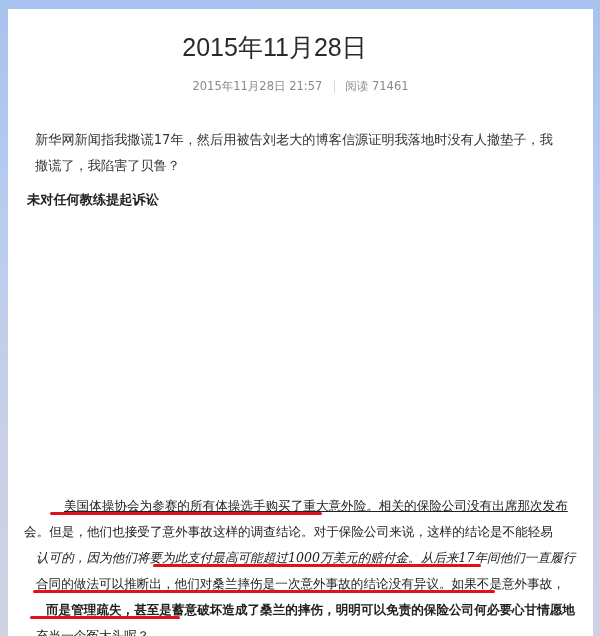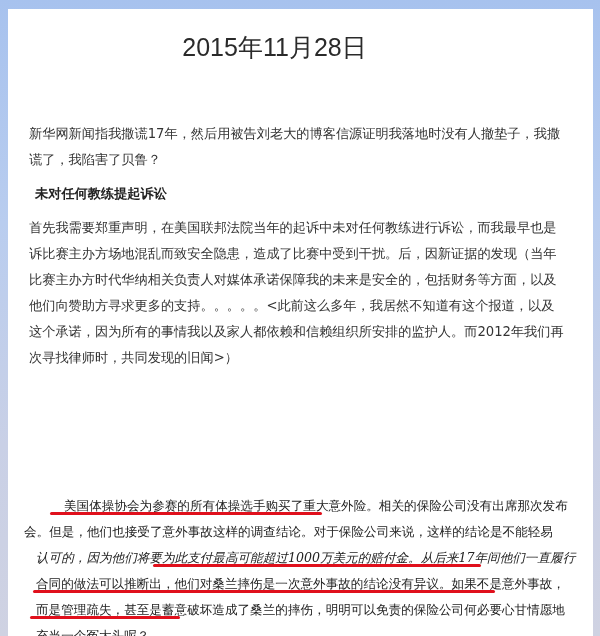--- a/index.html
+++ b/index.html
@@ -23,52 +23,55 @@
     font-size: 11.5px; color: #8a8a8a;
   }
   .meta .sep {
     display: inline-block; width: 1px; height: 13px; background: #d8d8d8;
     vertical-align: middle; margin: 0 10px 0 12px;
   }
   .body {
     position: absolute; left: 19px; top: 110px; width: 540px;
     font-size: 13.2px; color: #333333; line-height: 26px;
   }
-  .body p { margin: 2px; }
-  .body h4 { margin: 8px; font-size: 13.2px; font-weight: bold; color: #222; line-height: 26px; }
+  .body p { margin: 8px; }
+  .body h4 { margin: 0; font-size: 13.2px; font-weight: bold; color: #222; line-height: 26px; }
   .gap1 { height: 26px; }
   .scan {
     position: absolute; left: 0; top: 484px; width: 585px;
     font-family: "DejaVu Serif", "Liberation Serif", serif;
     font-size: 12.6px; color: #222; line-height: 26.5px;
   }
   .scan .line { position: absolute; white-space: nowrap; }
   .ul {
     position: absolute; height: 3px; background: #e0101c; border-radius: 2px;
   }
 </style>
 </head>
 <body>
 
 <div class="card">
   <div class="title">2015年11月28日</div>
+  <div class="meta">
+    <span>2015年11月28日 21:57</span><span class="sep"></span><span>阅读</span>
+    <span>71461</span>
+  </div>
 
   <div class="body">
     <p>新华网新闻指我撒谎17年，然后用被告刘老大的博客信源证明我落地时没有人撤垫子，我撒谎了，我陷害了贝鲁？</p>
     <h4>未对任何教练提起诉讼</h4>
-    <p>首先我需要郑重声明，在美国联邦法院当年的起诉中未对任何教练进行诉讼，而我最早也是诉比赛主办方场地混乱而致安全隐患，造成了比赛中受到干扰。后，因新证据的发现（当年比赛主办方时代华纳相关负责人对媒体承诺保障我的未来是安全的，包括财务等方面，以及他们向赞助方寻求更多的支持。。。。。&lt;此前这么多年，我居然不知道有这个报道，以及这个承诺，因为所有的事情我以及家人都依赖和信赖组织所安排的监护人。而2012年我们再次寻找律师时，共同发现的旧闻&gt;）</p>
     <div class="gap1"></div>
   </div>
 
   <div class="scan">
-    <div class="line" style="left:56px; top:0px;">美国体操协会为参赛的所有体操选手购买了重大意外险。相关的保险公司没有出席那次发布</div>
+    <div class="line" style="left:56px; top:0px;text-decoration:underline;">美国体操协会为参赛的所有体操选手购买了重大意外险。相关的保险公司没有出席那次发布</div>
     <div class="line" style="left:16px; top:26px;">会。但是，他们也接受了意外事故这样的调查结论。对于保险公司来说，这样的结论是不能轻易</div>
     <div class="line" style="left:28px; top:52px;font-style:italic;">认可的，因为他们将要为此支付最高可能超过1000万美元的赔付金。从后来17年间他们一直履行</div>
     <div class="line" style="left:28px; top:78px;">合同的做法可以推断出，他们对桑兰摔伤是一次意外事故的结论没有异议。如果不是意外事故，</div>
-    <div class="line" style="left:28px; top:104px;">而是管理疏失，甚至是蓄意破坏造成了桑兰的摔伤，明明可以免责的保险公司何必要心甘情愿地</div>
+    <div class="line" style="left:38px; top:104px;font-weight:bold;">而是管理疏失，甚至是蓄意破坏造成了桑兰的摔伤，明明可以免责的保险公司何必要心甘情愿地</div>
     <div class="line" style="left:28px; top:130px;">充当一个冤大头呢？</div>
 
     <div class="ul" style="left:42px; top:19px; width:272px;"></div>
     <div class="ul" style="left:145px; top:71px; width:328px;"></div>
     <div class="ul" style="left:25px; top:97px; width:462px;"></div>
     <div class="ul" style="left:22px; top:123px; width:150px;"></div>
   </div>
 </div>
 
 </body></html>

